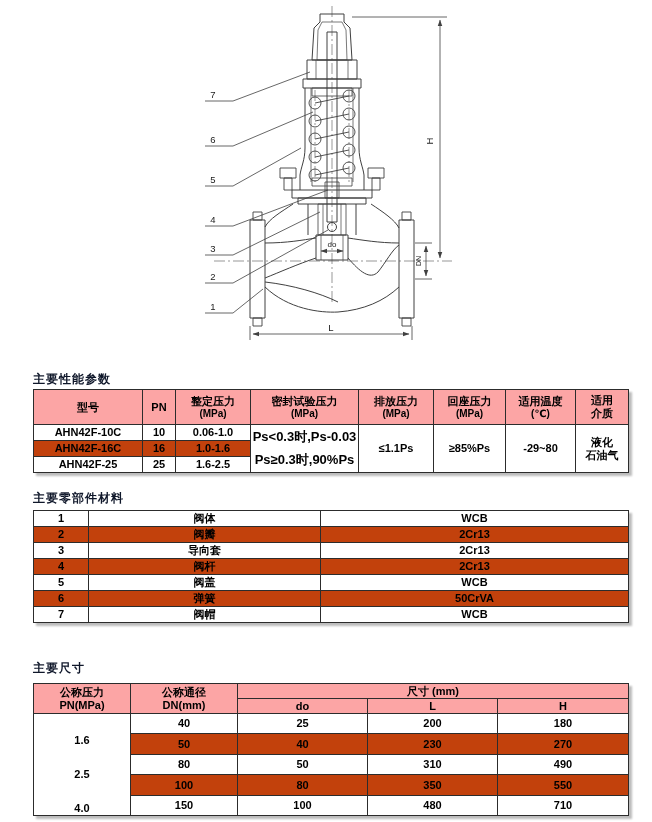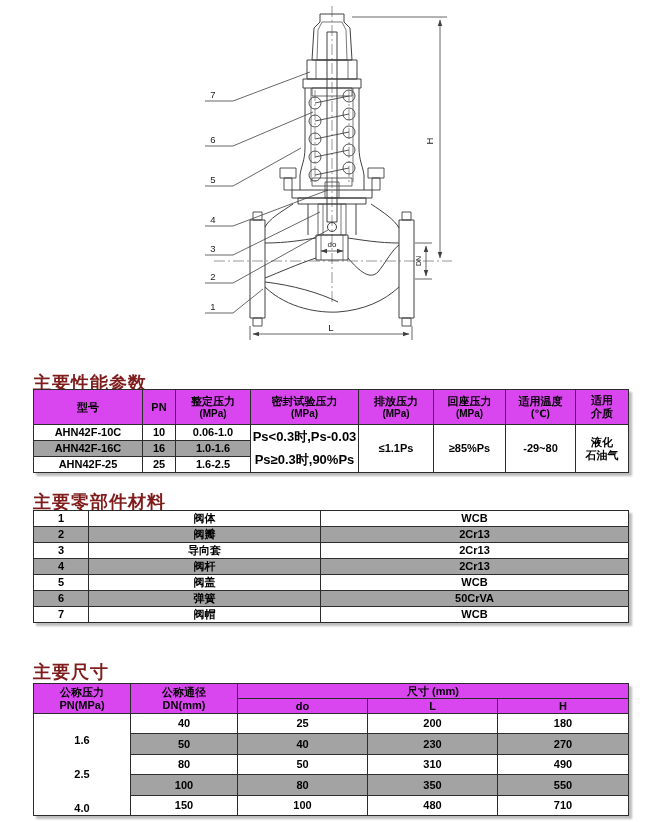--- a/index.html
+++ b/index.html
@@ -3,36 +3,36 @@
 <meta charset="utf-8">
 <style>
   * { margin:0; padding:0; box-sizing:border-box; }
   html,body { background:#ffffff; }
   body {
     width:652px; height:822px; position:relative; overflow:hidden;
     font-family:"Liberation Sans","DejaVu Sans",sans-serif; color:#000;
   }
   .drawing-wrap { position:absolute; top:0; left:0; width:652px; height:368px; }
   .section-title {
-    position:absolute; left:33px; font-size:18px; font-weight:bold;
-    letter-spacing:1px; color:#7f1d1d; white-space:nowrap;
+    position:absolute; left:33px; font-size:12px; font-weight:bold;
+    letter-spacing:1px; color:#0f172a; white-space:nowrap;
   }
   table {
     position:absolute; left:33px; width:595px;
     border-collapse:collapse; table-layout:fixed;
     box-shadow:3px 3px 2px #bcbcbc;
     background:#fff;
   }
   th, td {
     border:1px solid #2c2c2c; text-align:center; vertical-align:middle;
     font-size:11px; font-weight:bold; line-height:1.15; padding:0;
     overflow:hidden; white-space:nowrap;
   }
-  .hdr { background:#d946ef; }
-  .hl  { background:#a3a3a3; }
+  .hdr { background:#fca5a5; }
+  .hl  { background:#c2410c; }
   .unit { font-size:10px; }
   .seal-cell div { font-size:13px; line-height:1.7; }
   .pn-merged div { line-height:1.25;margin-top:20px; }
   svg text { font-family:"Liberation Sans","DejaVu Sans",sans-serif; }
 </style>
 </head>
 <body>
 
 <div class="drawing-wrap">
 <svg width="652" height="368" viewBox="0 0 652 368">

